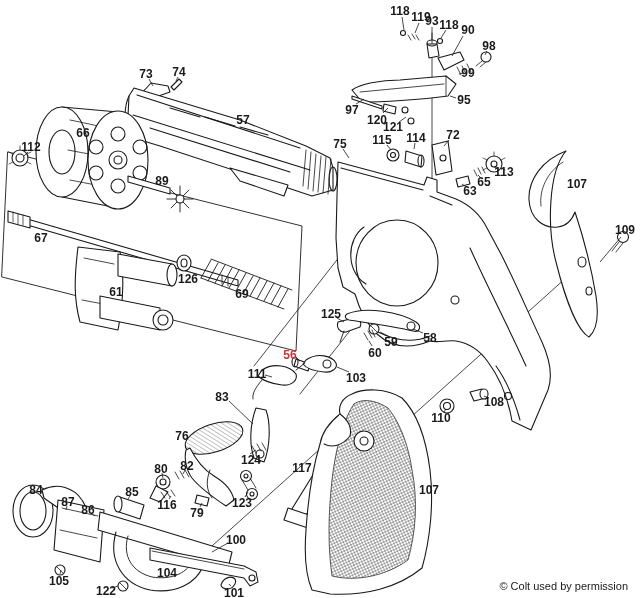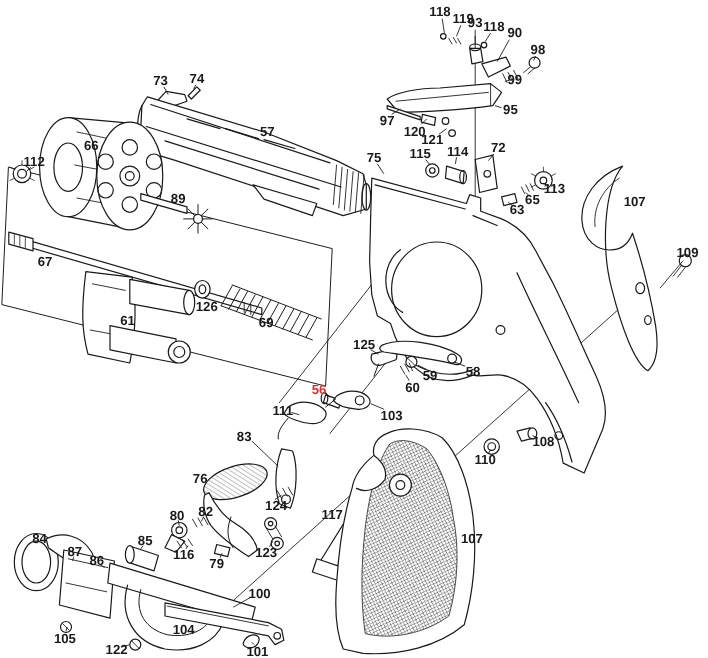--- a/index.html
+++ b/index.html
@@ -367,13 +367,14 @@
         <text x="132" y="495.5" text-anchor="middle" class="part-label" fill="#1a1a1a">85</text>
         <line x1="60" y1="574" x2="61" y2="570" stroke="#1a1a1a" stroke-width="0.8"></line>
         <text x="59" y="584.5" text-anchor="middle" class="part-label" fill="#1a1a1a">105</text>
         <line x1="112" y1="588" x2="118" y2="586" stroke="#1a1a1a" stroke-width="0.8"></line>
         <text x="106" y="594.5" text-anchor="middle" class="part-label" fill="#1a1a1a">122</text>
         <text x="167" y="576.5" text-anchor="middle" class="part-label" fill="#1a1a1a">104</text>
         <text x="429" y="493.5" text-anchor="middle" class="part-label" fill="#1a1a1a">107</text>
       </g>
   </svg>
 
+  <div class="copyright">© Colt used by permission</div>
 </div>
 
 </body></html>

